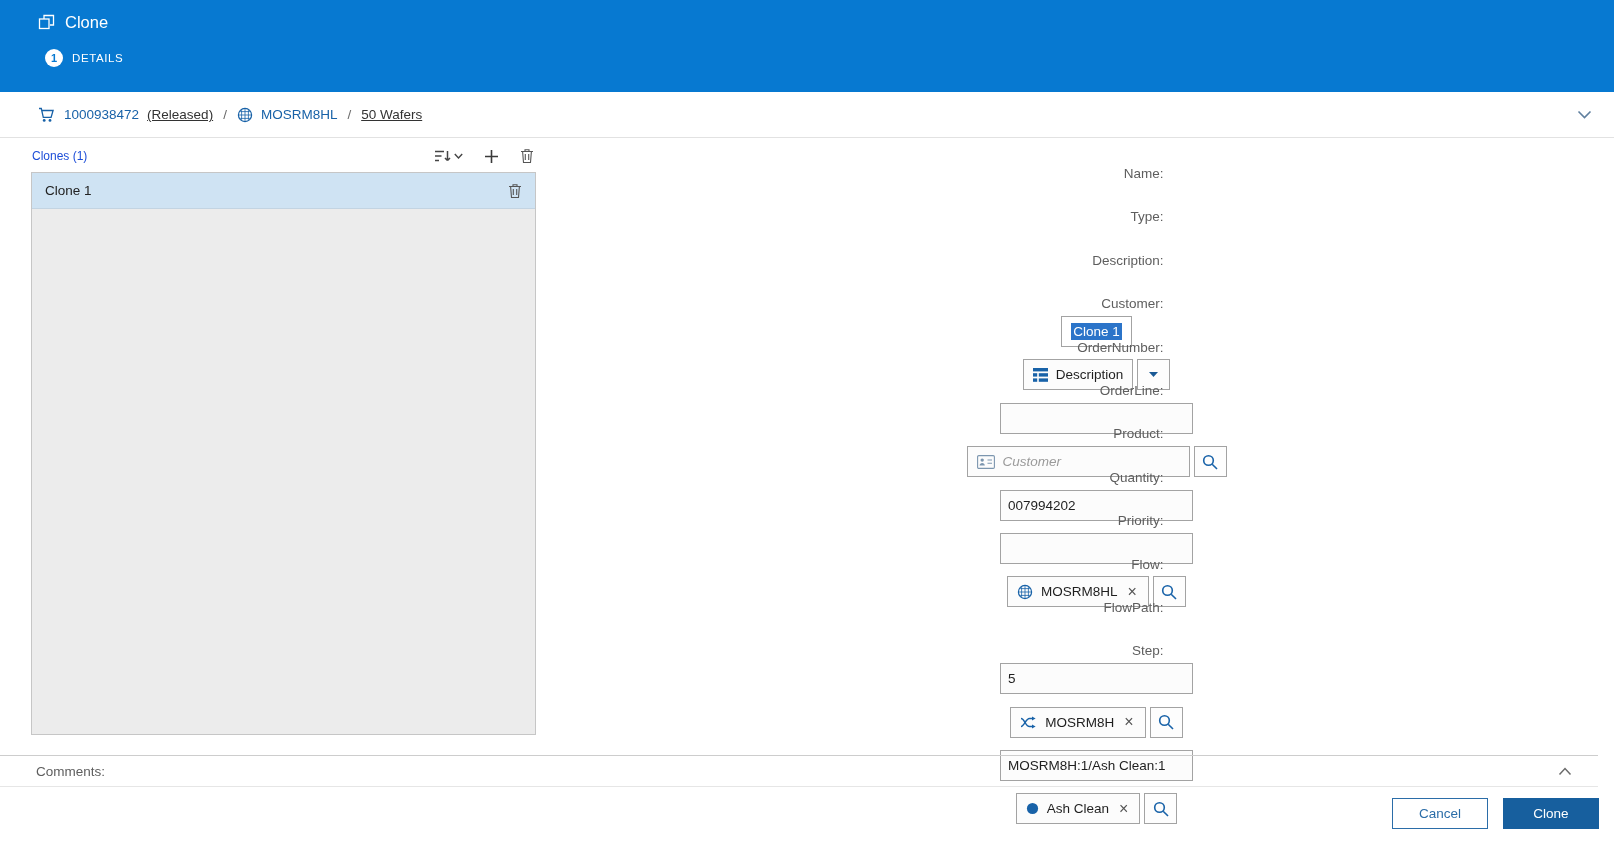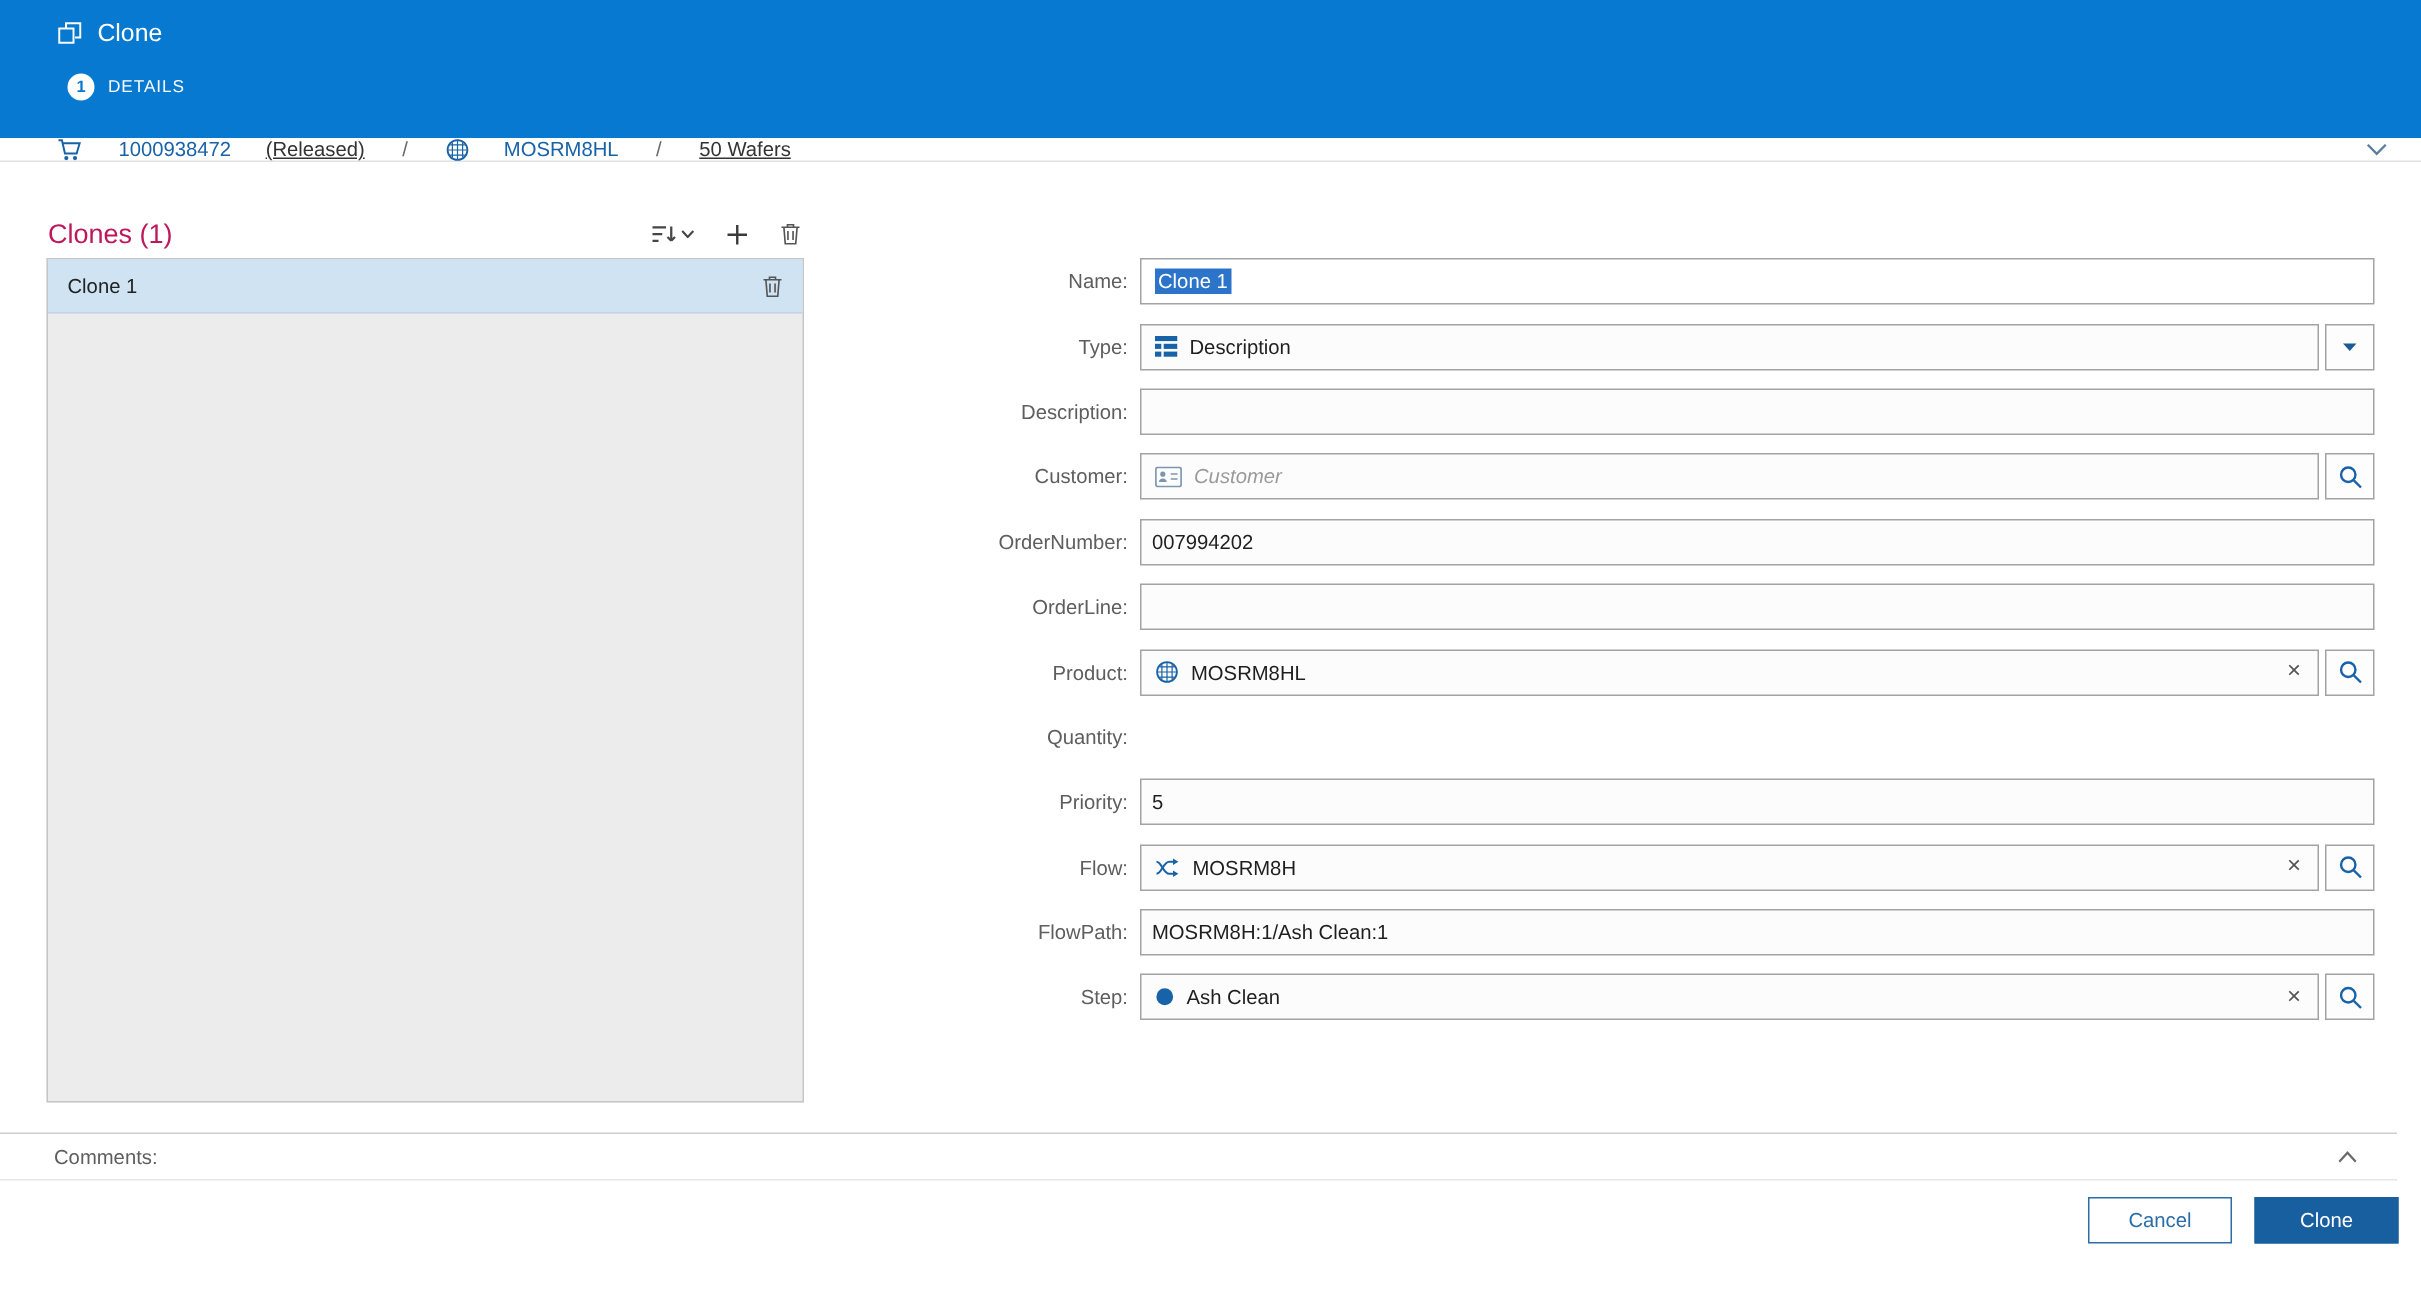--- a/index.html
+++ b/index.html
@@ -29,53 +29,53 @@
   .details-row { display: flex; align-items: center; gap: 9px; padding: 17px 0 0 45px; }
   .step-circle {
     width: 18px; height: 18px; border-radius: 50%; background: #fff;
     color: var(--header-blue); font-size: 11px; font-weight: bold;
     display: flex; align-items: center; justify-content: center;
   }
   .details-label { font-size: 11.5px; letter-spacing: 0.6px; }
 
   
   .breadcrumb {
-    position: absolute; top: 92px; left: 0; right: 0; height: 16px;
+    position: absolute; top: 92px; left: 0; right: 0; height: 46px;
     background: #fff; border-bottom: 1px solid #e2e2e2;
-    display: flex; align-items: center; gap: 23px; padding: 0 22px 0 38px;
+    display: flex; align-items: center; gap: 8px; padding: 0 22px 0 38px;
   }
   .link { color: var(--link-blue); text-decoration: none; cursor: pointer; }
   .bc-sep { color: #6a6a6a; padding: 0 2px; }
   .bc-text { color: #333; text-decoration: underline; }
   .bc-chevron { margin-left: auto; display: flex; align-items: center; cursor: pointer; }
   .icon { display: inline-flex; align-items: center; justify-content: center; }
 
   
   .clones-header {
     position: absolute; left: 32px; top: 142px; width: 504px; height: 28px;
     display: flex; align-items: center;
   }
-  .clones-title { font-size: 18px; color: #be185d; }
+  .clones-title { font-size: 12px; color: #1d4ed8; }
   .clones-tools { margin-left: auto; display: flex; align-items: center; gap: 17px; }
   .tool-btn { display: flex; align-items: center; gap: 3px; background: none; border: none; cursor: pointer; padding: 2px; }
   .clones-panel {
     position: absolute; left: 31px; top: 172px; width: 505px; height: 563px;
     border: 1px solid #c6c6c6; background: #ececec;
   }
   .clone-item {
     height: 36px; background: var(--selected-item-bg);
     border-bottom: 1px solid #c3d4e2;
     display: flex; align-items: center; padding: 0 13px; cursor: pointer;
   }
   .clone-item-label { color: #222; }
   .clone-item .item-trash { margin-left: auto; background: none; border: none; cursor: pointer; display: flex; }
 
   
   .form { position: absolute; left: 610px; top: 166px; width: 973px; }
-  .frow { height: 43.4px; display: flex; align-items: center; }
+  .frow { height: 43.4px; display: flex; align-items: center; flex-direction: column; }
   .flabel { width: 150px; text-align: right; padding-right: 8px; color: #5e5e5e; flex: 0 0 150px; }
   .fctrl { flex: 1; display: flex; align-items: center; gap: 4px; }
   .tfield {
     flex: 1; height: 31px; border: 1px solid #a3a3a3; background: #fcfcfc;
     font: inherit; color: #1f1f1f; padding: 0 7px; outline: none; min-width: 0;
   }
   .tfield::placeholder { color: #9a9a9a; font-style: italic; }
   .field {
     flex: 1; height: 31px; border: 1px solid #a3a3a3; background: #fcfcfc;
     display: flex; align-items: center; gap: 8px; padding: 0 9px; min-width: 0;

